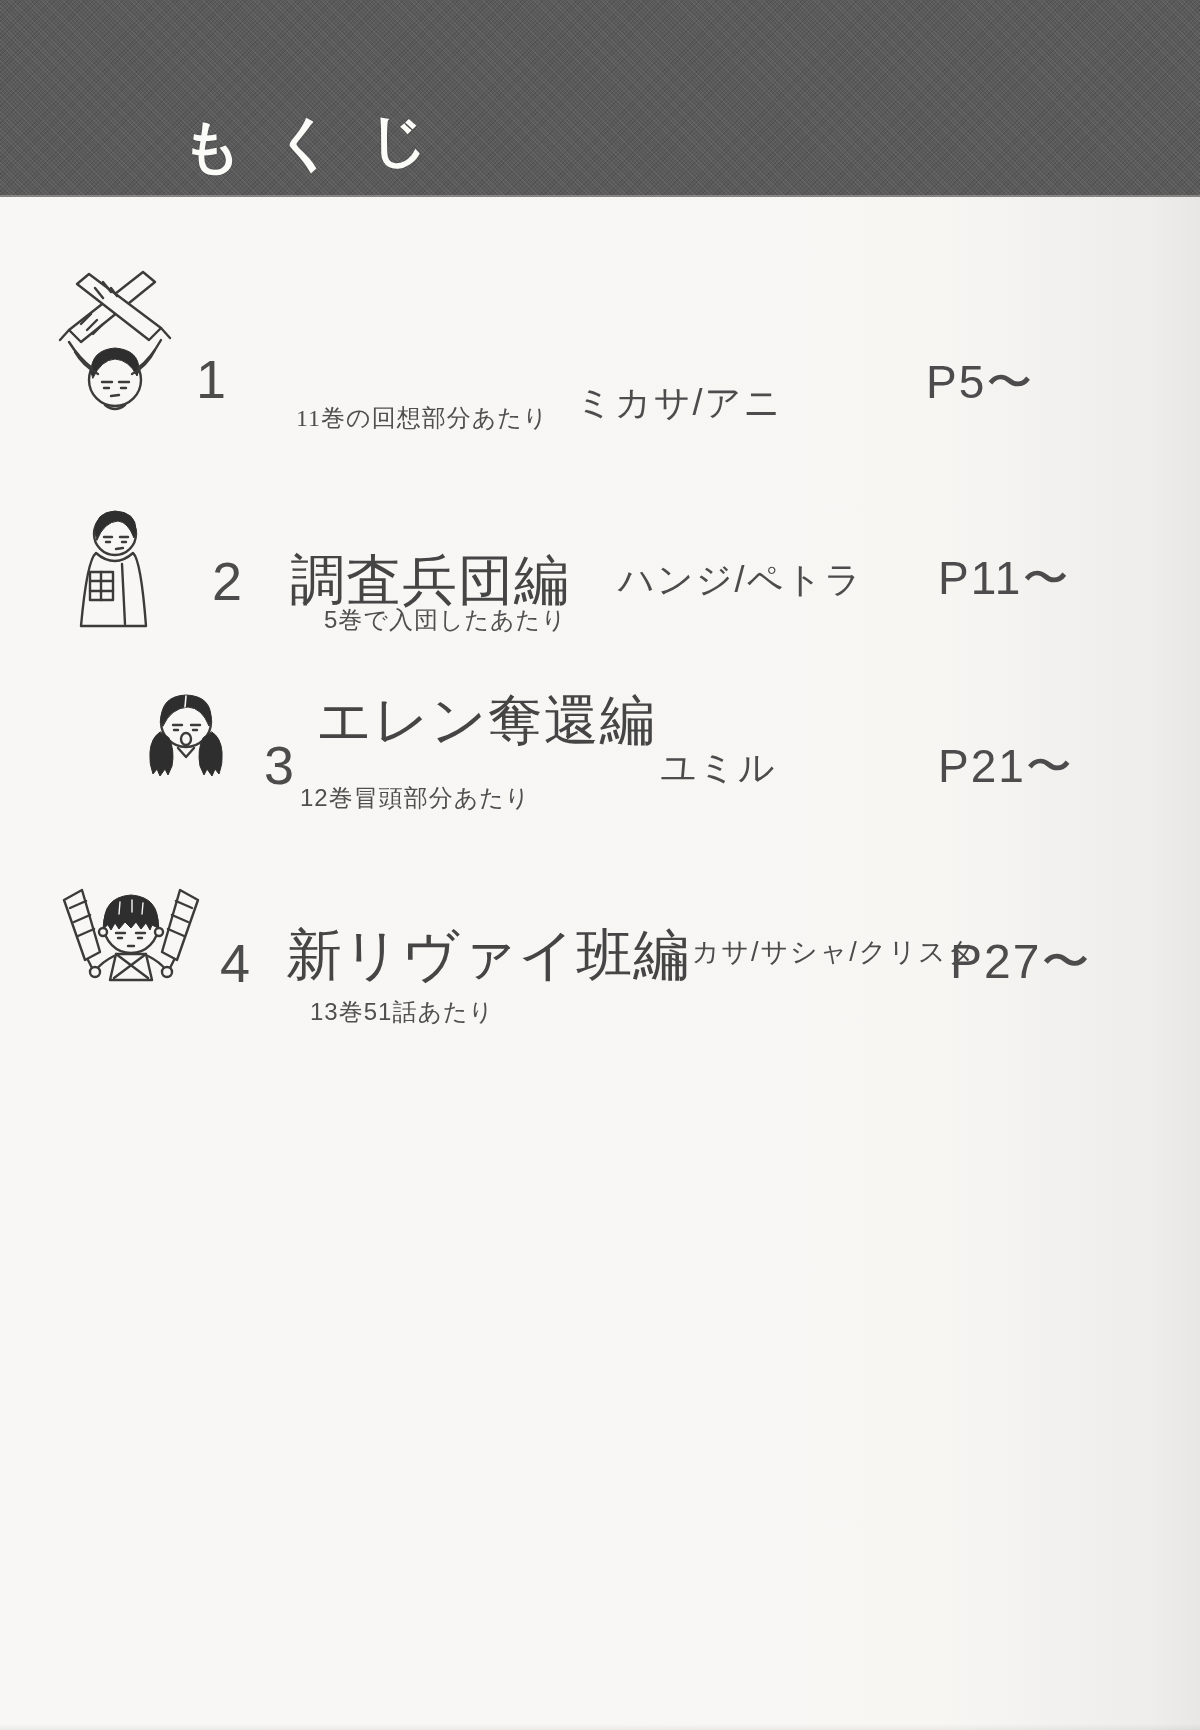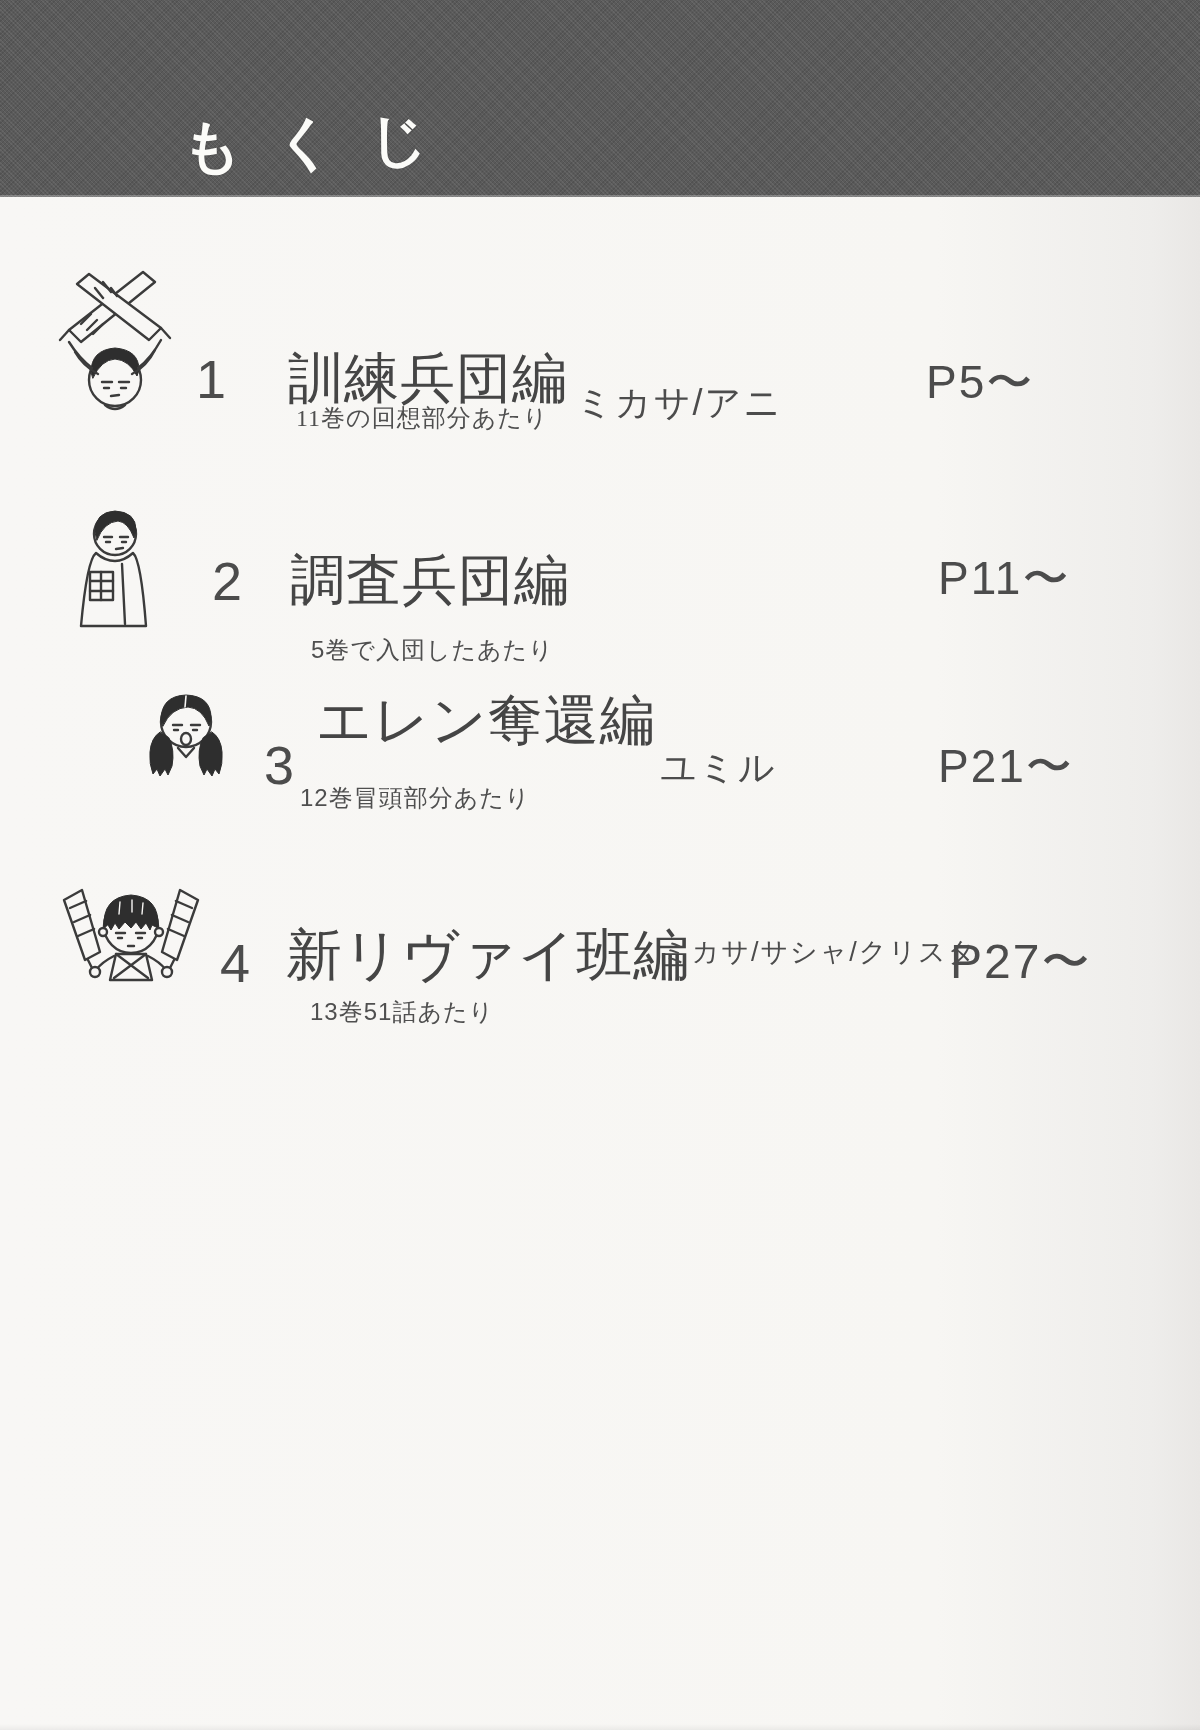--- a/index.html
+++ b/index.html
@@ -82,21 +82,20 @@
 
         <path d="M37,102 Q24,92 14,76"></path>
           <path d="M43,108 Q28,100 20,86"></path>
         <path d="M83,102 Q96,92 106,74"></path>
           <path d="M77,108 Q92,100 100,84"></path>
         <path d="M50,139 q10,8 20,0"></path>
       </g>
     </svg>
   </div>
   <div class="abs num" style="left:196px;top:348px;">1</div>
-  <div class="abs title" style="left:288px;top:342px;">訓練兵団編</div>
   <div class="abs chars" style="left:576px;top:379px;">ミカサ/アニ</div>
   <div class="abs pages" style="left:926px;top:352px;">P5〜</div>
   <div class="abs subtitle" style="left:296px;top:402px;font-family:Liberation Serif, serif;">11巻の回想部分あたり</div>
 
   <div class="abs" style="left:68px;top:498px;">
     <svg width="92" height="132" viewBox="0 0 92 132">
       <g class="sketch">
         <circle cx="47" cy="36" r="21" class="paperfill"></circle>
         <path d="M27,34 Q27,14 47,13 Q68,14 68,32 L66,40 Q60,24 50,23 Q36,24 29,42 Z" class="hairfill"></path>
         <line x1="36" y1="39" x2="44" y2="39"></line>
@@ -109,22 +108,23 @@
         <line x1="54" y1="66" x2="57" y2="126"></line>
         <rect x="22" y="74" width="23" height="28" class="paperfill"></rect>
         <line x1="22" y1="83" x2="45" y2="83"></line>
           <line x1="22" y1="93" x2="45" y2="93"></line>
           <line x1="33" y1="74" x2="33" y2="102"></line>
       </g>
     </svg>
   </div>
   <div class="abs num" style="left:212px;top:550px;">2</div>
   <div class="abs title" style="left:290px;top:544px;">調査兵団編</div>
+  <div class="abs chars" style="left:618px;top:556px;">ハンジ/ペトラ</div>
   <div class="abs pages" style="left:938px;top:548px;">P11〜</div>
-  <div class="abs subtitle" style="left:311px;top:604px;margin-top:30px;">5巻で入団したあたり</div>
+  <div class="abs subtitle" style="left:324px;top:604px;">5巻で入団したあたり</div>
 
   <div class="abs" style="left:138px;top:680px;">
     <svg width="96" height="124" viewBox="0 0 96 124">
       <g class="sketch">
         <circle cx="48" cy="42" r="25" class="paperfill"></circle>
         <path d="M23,40 Q23,16 48,15 Q73,16 73,38 L71,46 Q64,28 50,27 Q33,28 25,46 Z" class="hairfill"></path>
         <line x1="48" y1="16" x2="47" y2="27" style="stroke:#f8f7f5;stroke-width:1.6"></line>
         <line x1="35" y1="45" x2="44" y2="45"></line>
           <line x1="53" y1="45" x2="62" y2="45"></line>
         <line x1="36" y1="50" x2="40" y2="50"></line>

